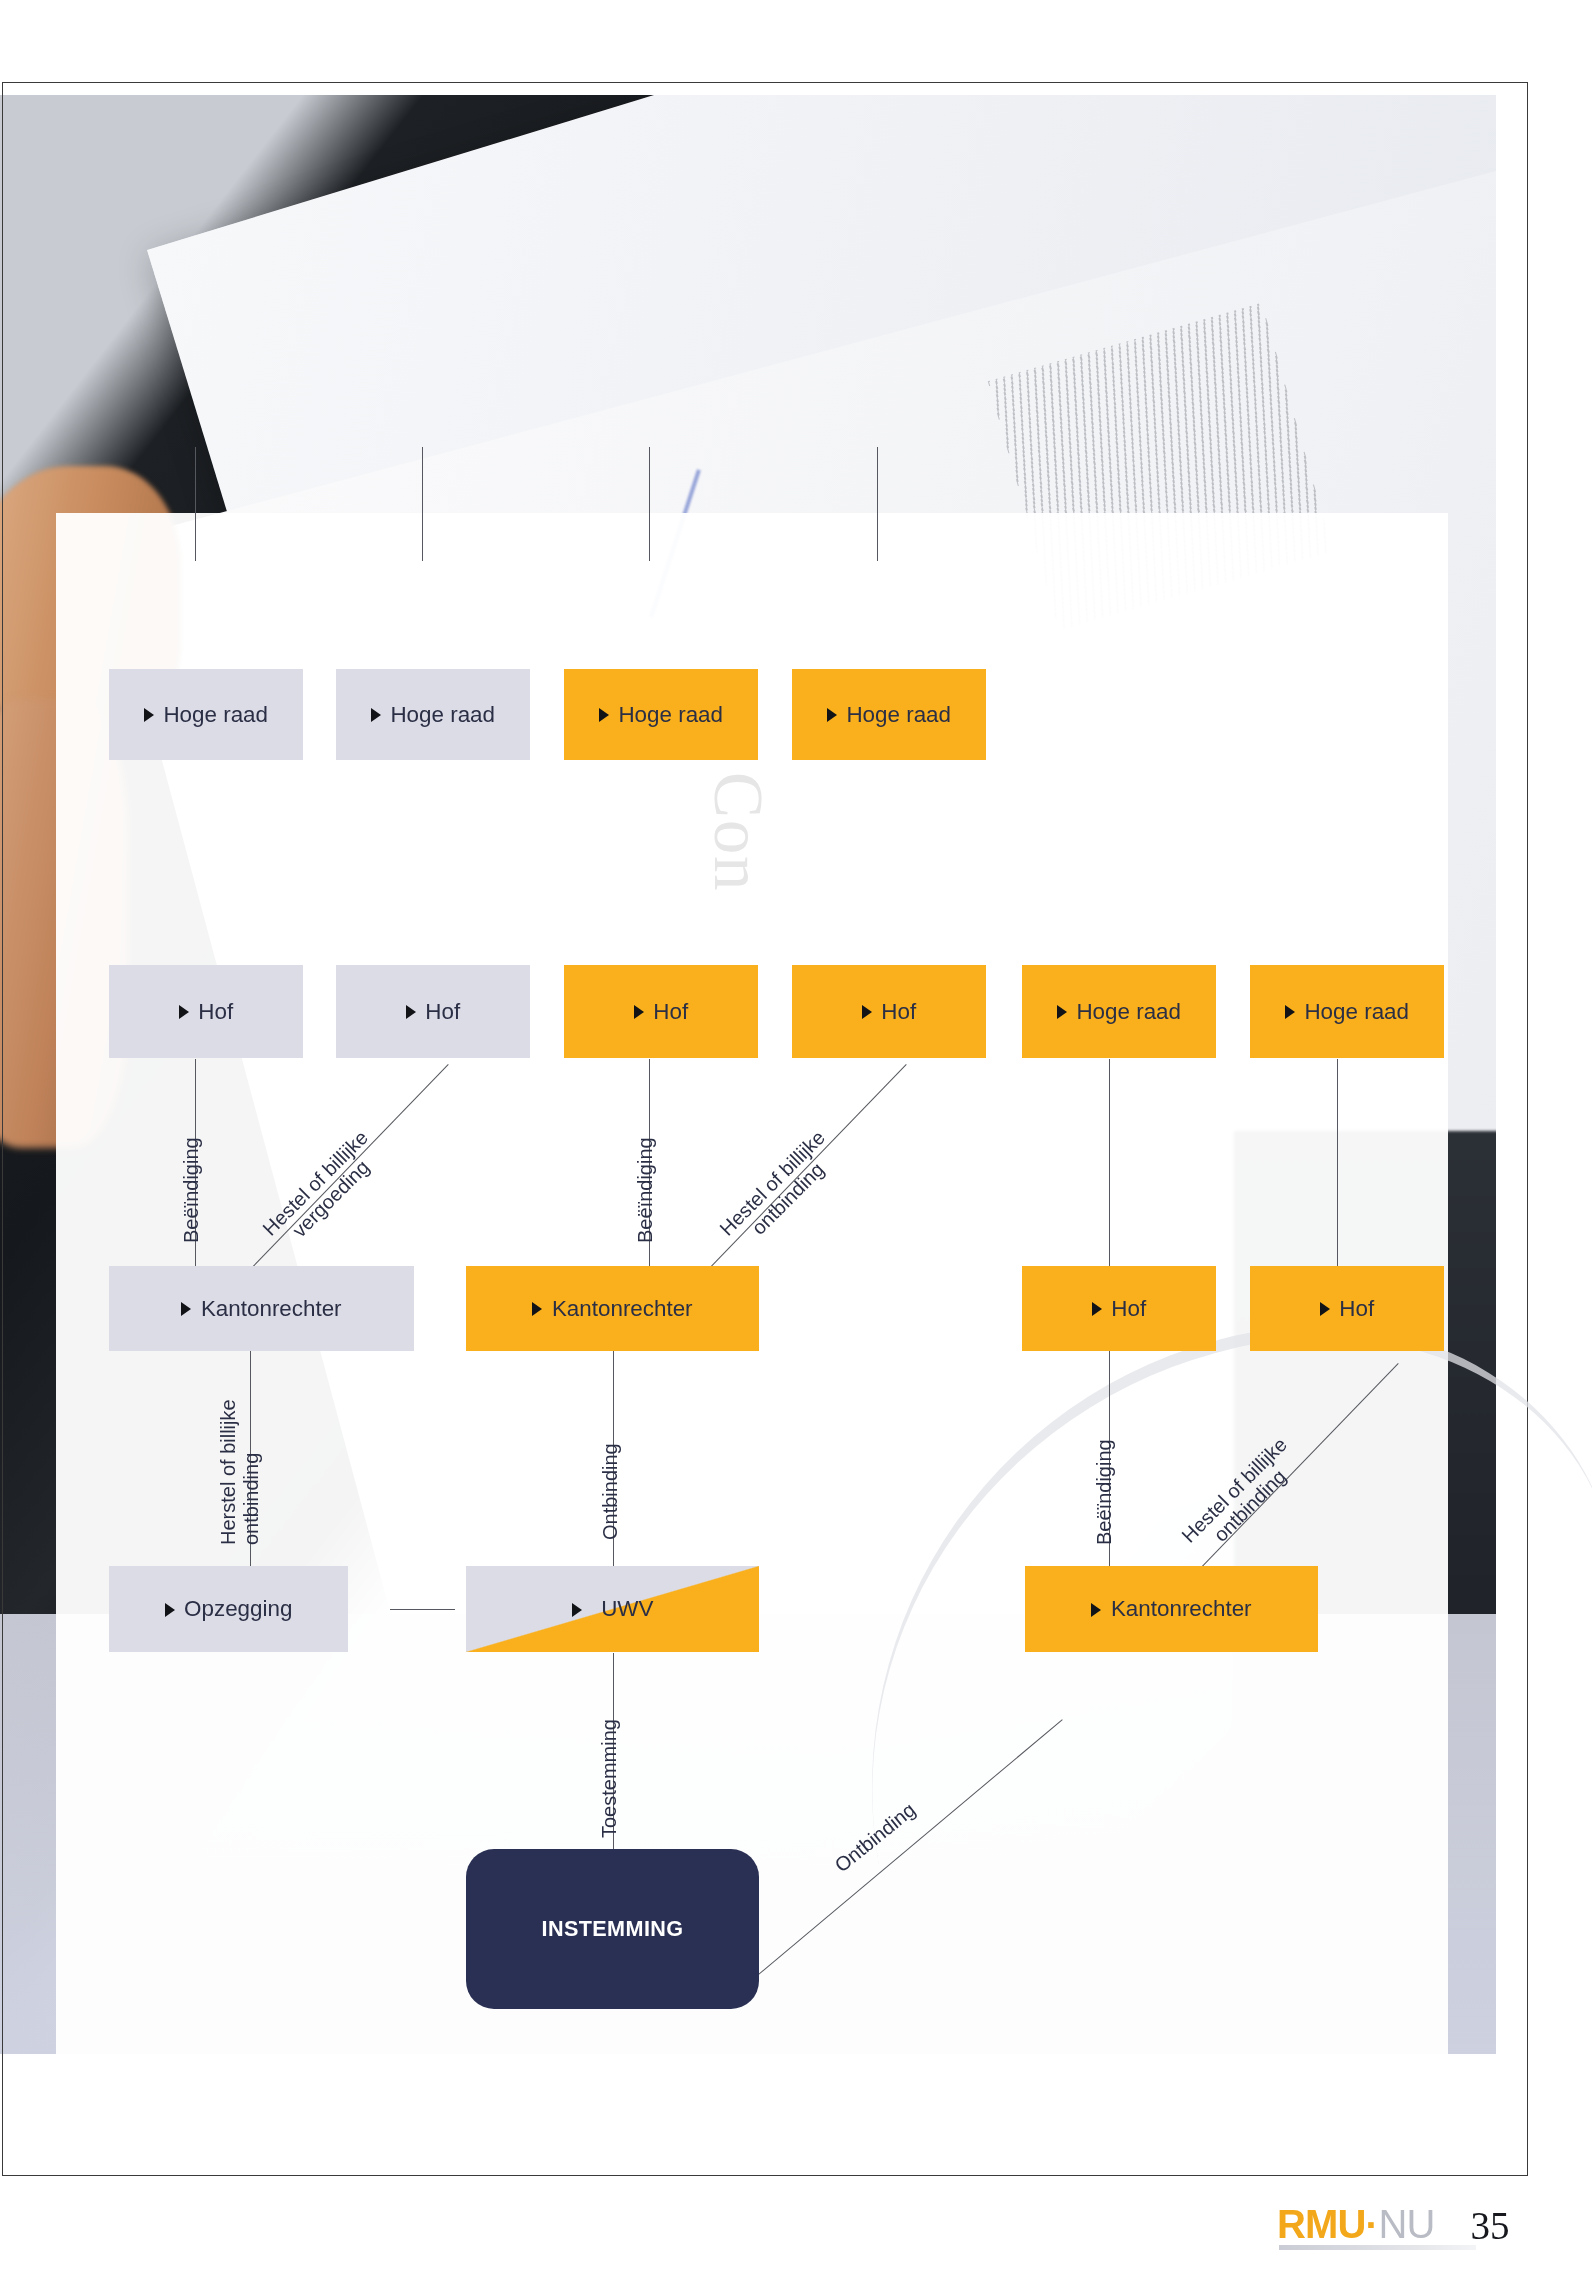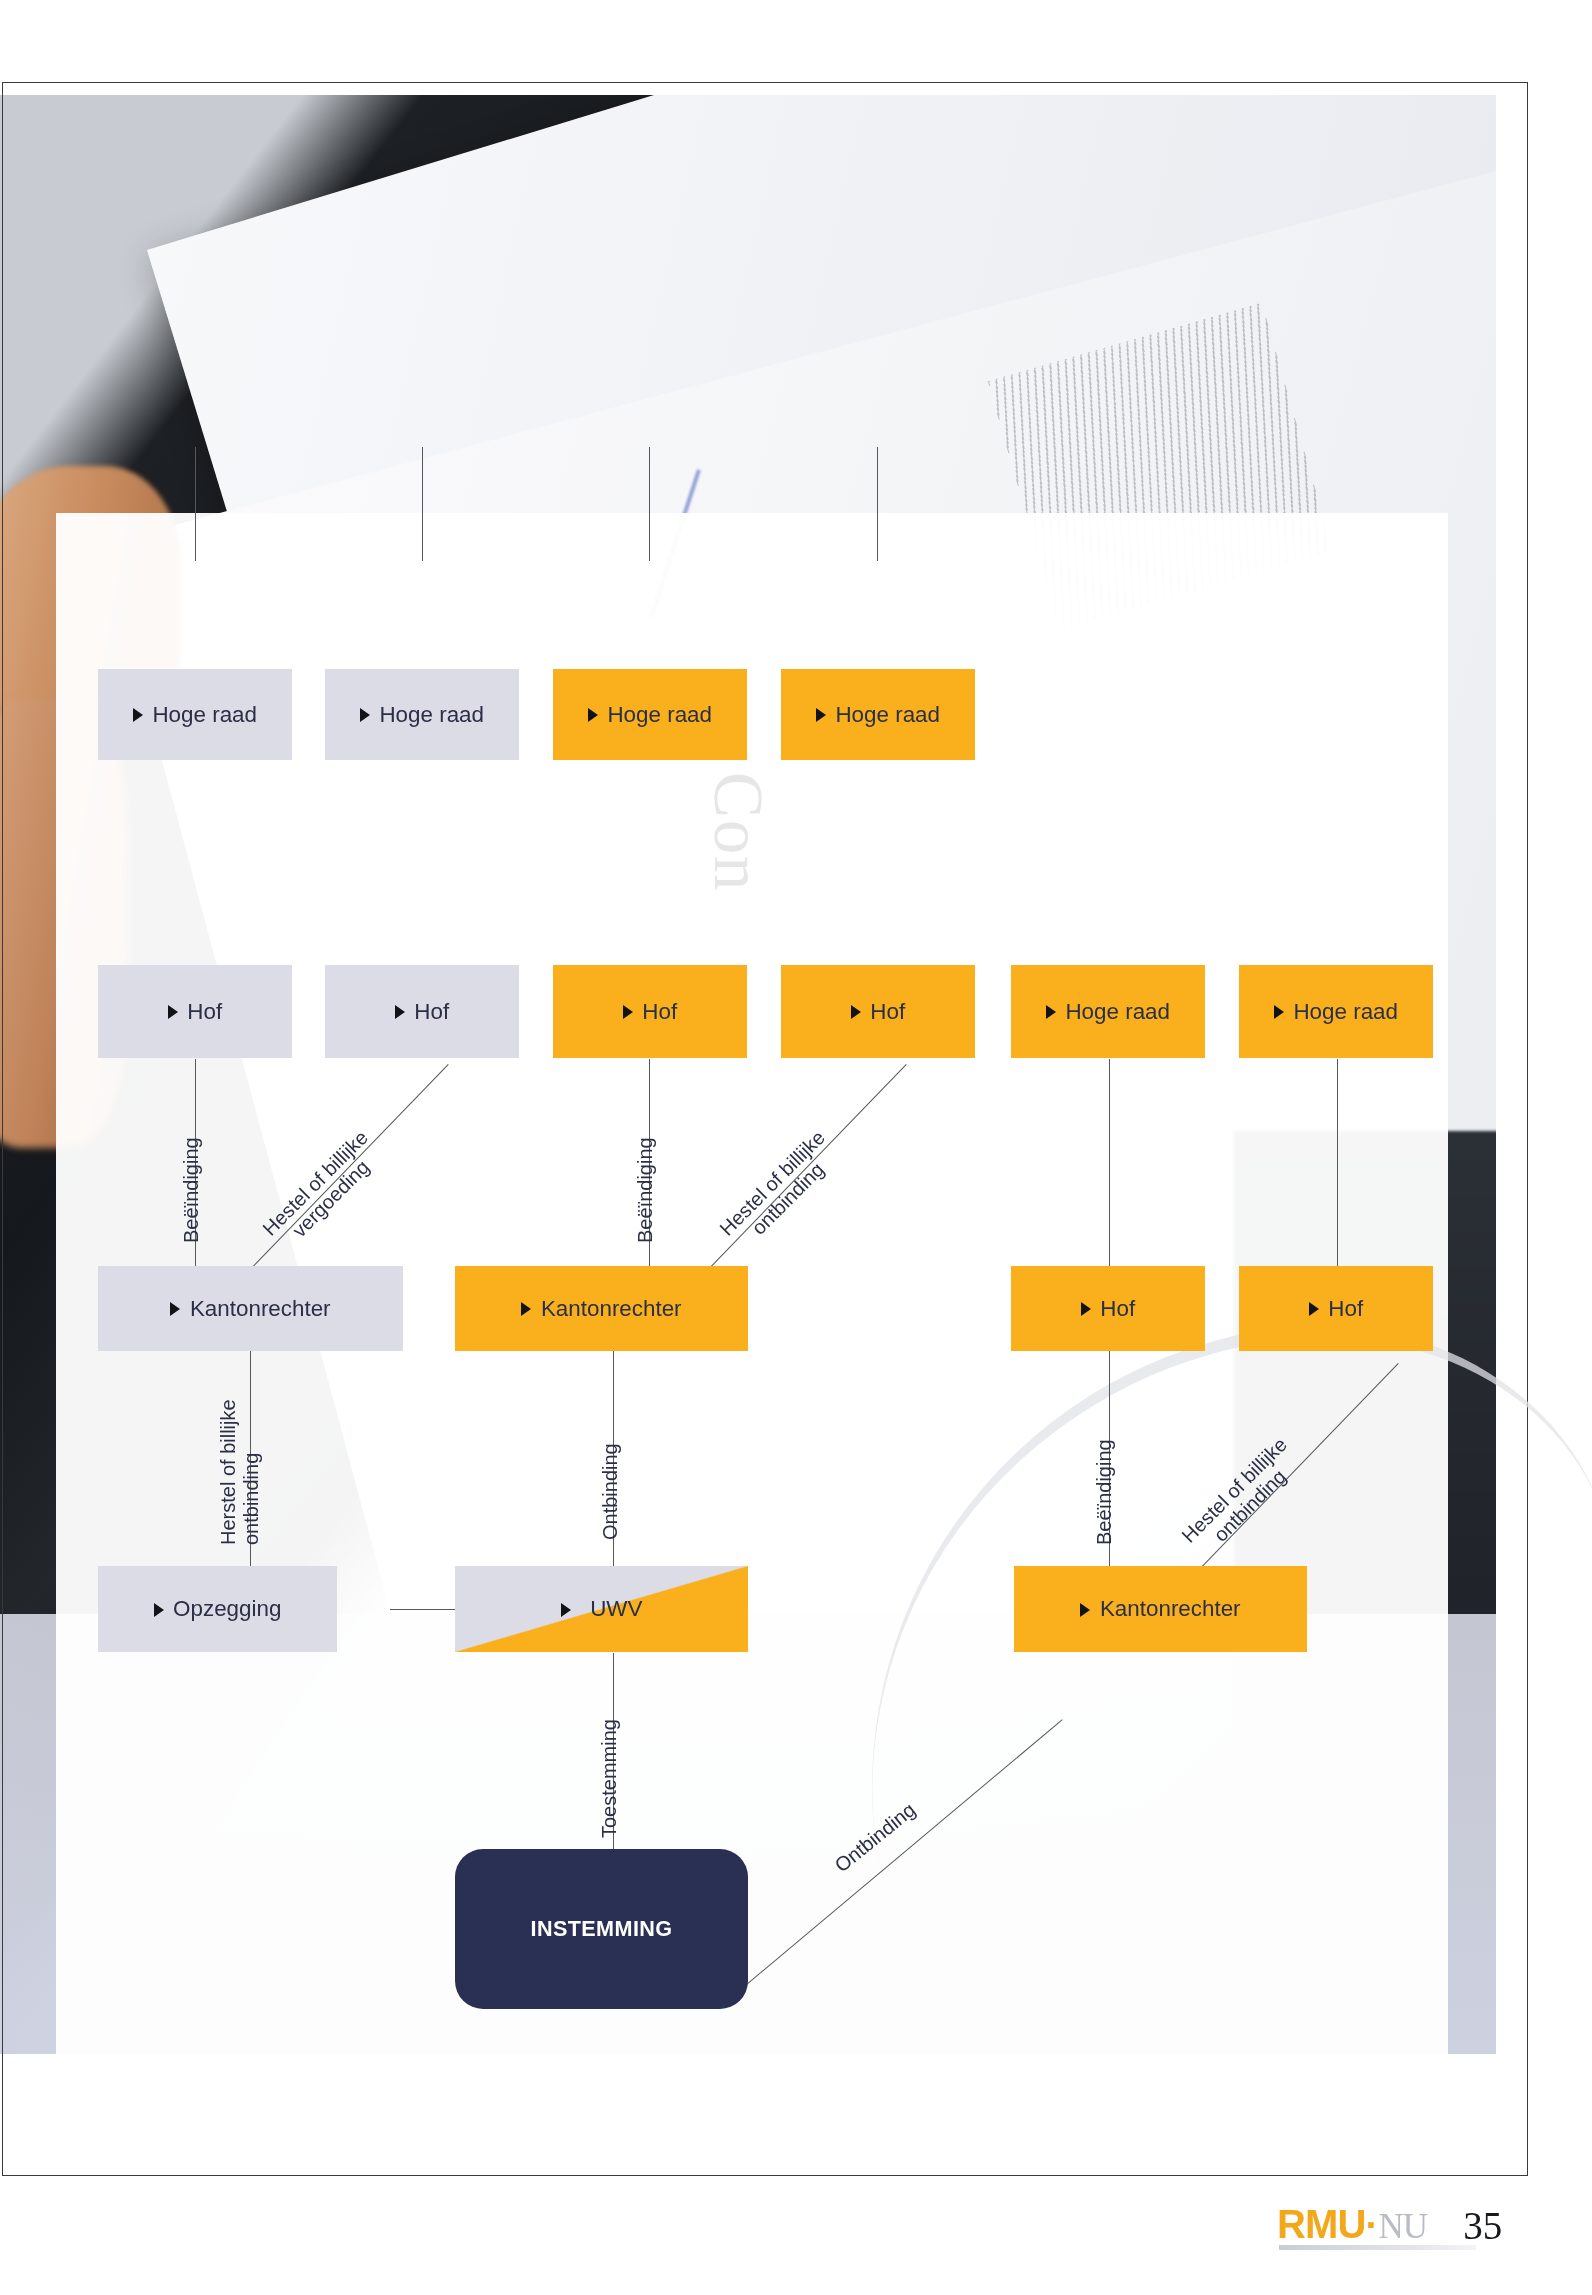--- a/index.html
+++ b/index.html
@@ -122,20 +122,21 @@
 
   
   .node{
     position:absolute;
     box-sizing:border-box;
     display:flex; align-items:center; justify-content:center;
     font-size:22.4px;
     color:#2b2f45;
     white-space:nowrap;
     z-index:5;
+    margin-left:11px;
   }
   .node .tri{
     display:inline-block;
     width:0;height:0;
     border-left:10.4px solid #111317;
     border-top:7px solid transparent;
     border-bottom:7px solid transparent;
     margin-right:9.5px;
     position:relative; top:0.9px;
   }
@@ -187,22 +188,22 @@
     left:1277px; top:2202px;
     display:flex; align-items:flex-end; gap:36px;
   }
   #logo{ position:relative; }
   #logo .rmu{
     font-size:40px; font-weight:bold; color:#f3a81b; letter-spacing:-0.9px;
     font-family:"Liberation Sans", sans-serif;
   }
   #logo .dot{ font-size:39px; font-weight:bold; color:#f3a81b; }
   #logo .nu{
-    font-size:35px; color:#b9bcc4; letter-spacing:-0.9px;
-    font-family:Liberation Serif, serif;
+    font-size:40px; color:#b9bcc4; letter-spacing:-0.9px;
+    font-family:Liberation Sans, sans-serif;
   }
   #logo .rule{
     position:absolute; left:1.7px; bottom:-2.6px; width:197px; height:4.3px;
     background:linear-gradient(90deg,#c9ccd4 0%, #e4e6ea 70%, #f3f4f6 100%);
   }
   #pagenum{
     font-size:39px; color:#16181d;
     font-family:"Liberation Serif", serif;
     line-height:1;
     padding-bottom:1.7px;

